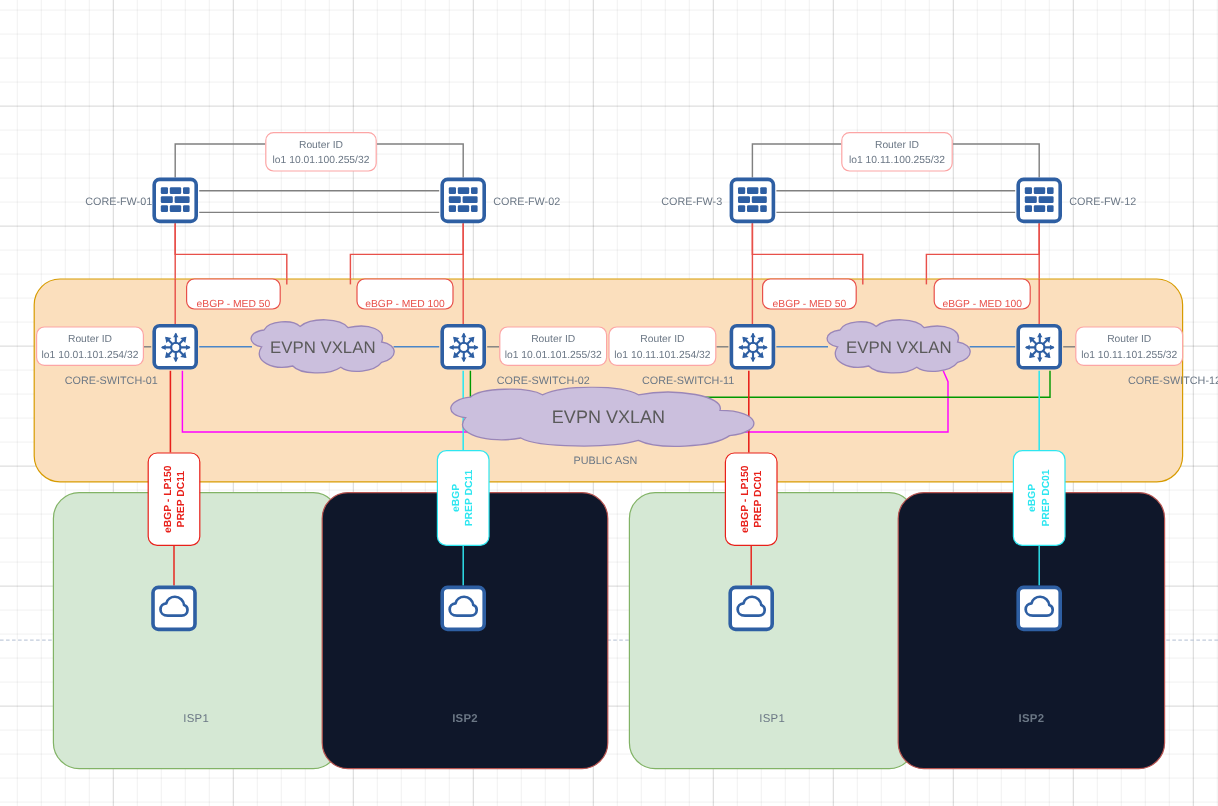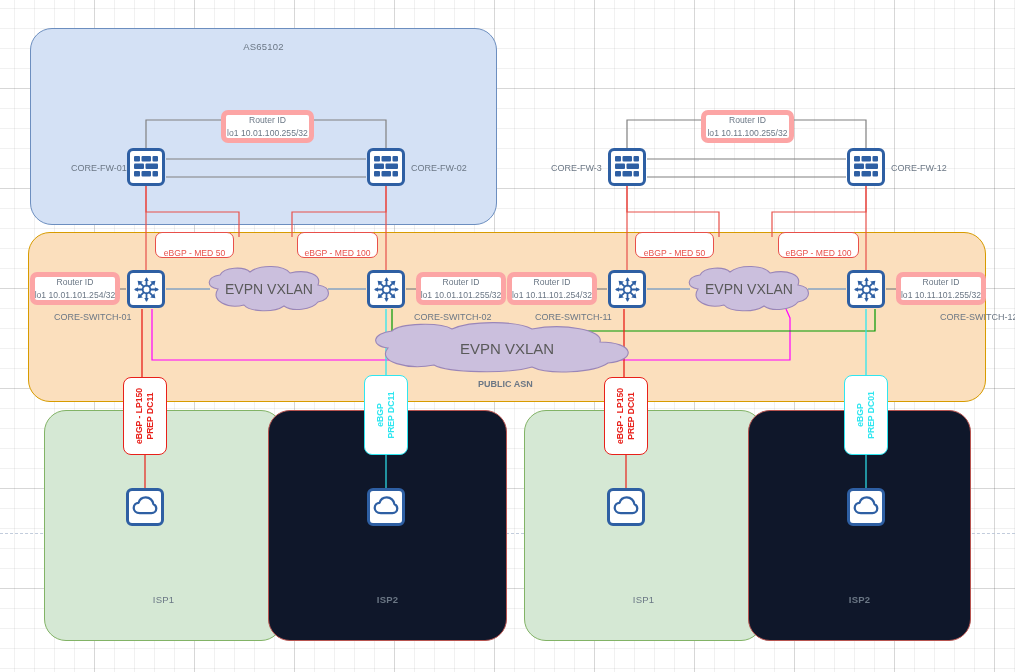--- a/index.html
+++ b/index.html
@@ -31,21 +31,21 @@
   
   .dev{position:absolute;width:38px;height:38px;box-sizing:border-box;
        background:#ffffff;border:3px solid #2e5fa3;border-radius:6px;
        display:flex;align-items:center;justify-content:center;}
   .dev svg{display:block;}
 
   .devlabel{position:absolute;color:#6b7785;font-size:9px;white-space:nowrap;}
 
   
   .infobox{position:absolute;box-sizing:border-box;background:#ffffff;
-           border:5px solid #fca5a5;border-radius:7px;
+           border:1px solid #fca5a5;border-radius:7px;
            display:flex;flex-direction:column;align-items:center;justify-content:center;}
   .infobox .ln{color:#6b7785;font-size:8.6px;line-height:12px;white-space:nowrap;}
   .infobox .ln.first{margin-bottom:1px;}
 
   
   .tagbox{position:absolute;box-sizing:border-box;background:#ffffff;border-radius:7px;
           display:flex;align-items:center;justify-content:center;}
   .tagbox.red{border:1px solid #e8504a;}
   .tagbox .t{font-size:8.6px;white-space:nowrap;margin-top:16px;}
   .tagbox.red .t{color:#e8504a;}
@@ -74,23 +74,20 @@
             pointer-events:none;overflow:visible;}
 </style>
 </head>
 <body>
 
 <div id="canvas">
 
   <div id="grid"></div>
   <div id="pagebreak-v"></div>
 
-  <div class="zone blue" style="left:30px;top:28px;width:467px;height:197px;">
-    <div class="ztitle" style="top:12px;">AS65102</div>
-  </div>
 
 
   <div class="zone orange" style="left:28px;top:232px;width:958px;height:170px;"></div>
 
   <div class="zone green" style="left:28px;top:410px;width:239px;height:231px;">
     <div class="ztitle" style="top:183px;">ISP1</div>
   </div>
   <div class="zone red" style="left:268px;top:410px;width:239px;height:231px;">
     <div class="ztitle" style="top:183px;">ISP2</div>
   </div>
@@ -176,21 +173,21 @@
   </div>
 
   <div class="cloud big" style="left:368px;top:322px;width:278px;height:52px;">
     <svg viewBox="0 0 278 52" width="278" height="52">
       <path d="M20,26 C2,24 4,11 24,9 C32,1 72,0 84,7 C104,-2 150,-1 164,7 C196,1 236,8 232,20
                C266,20 270,38 240,41 C226,51 180,53 164,45 C140,52 80,51 66,43 C40,48 8,40 20,26 Z" fill="#cbbfdd" stroke="#9a86b8" stroke-width="1.1"></path>
     </svg>
     <div class="clabel">EVPN VXLAN</div>
   </div>
 
-  <div class="ptext" style="left:478px;top:379px;font-weight:bold;">PUBLIC ASN</div>
+  <div class="ptext" style="left:478px;top:379px;">PUBLIC ASN</div>
 
   <div class="dev" style="left:127px;top:148px;">
     <svg width="26" height="26" viewBox="0 0 26 26">
       <g fill="#2e5fa3">
         <rect x="1" y="2" width="6" height="5.6" rx="1"></rect>
         <rect x="8.5" y="2" width="9.5" height="5.6" rx="1"></rect>
         <rect x="19.5" y="2" width="5.5" height="5.6" rx="1"></rect>
         <rect x="1" y="9.5" width="10" height="5.6" rx="1"></rect>
         <rect x="12.5" y="9.5" width="12.5" height="5.6" rx="1"></rect>
         <rect x="1" y="17" width="6" height="5.6" rx="1"></rect>

